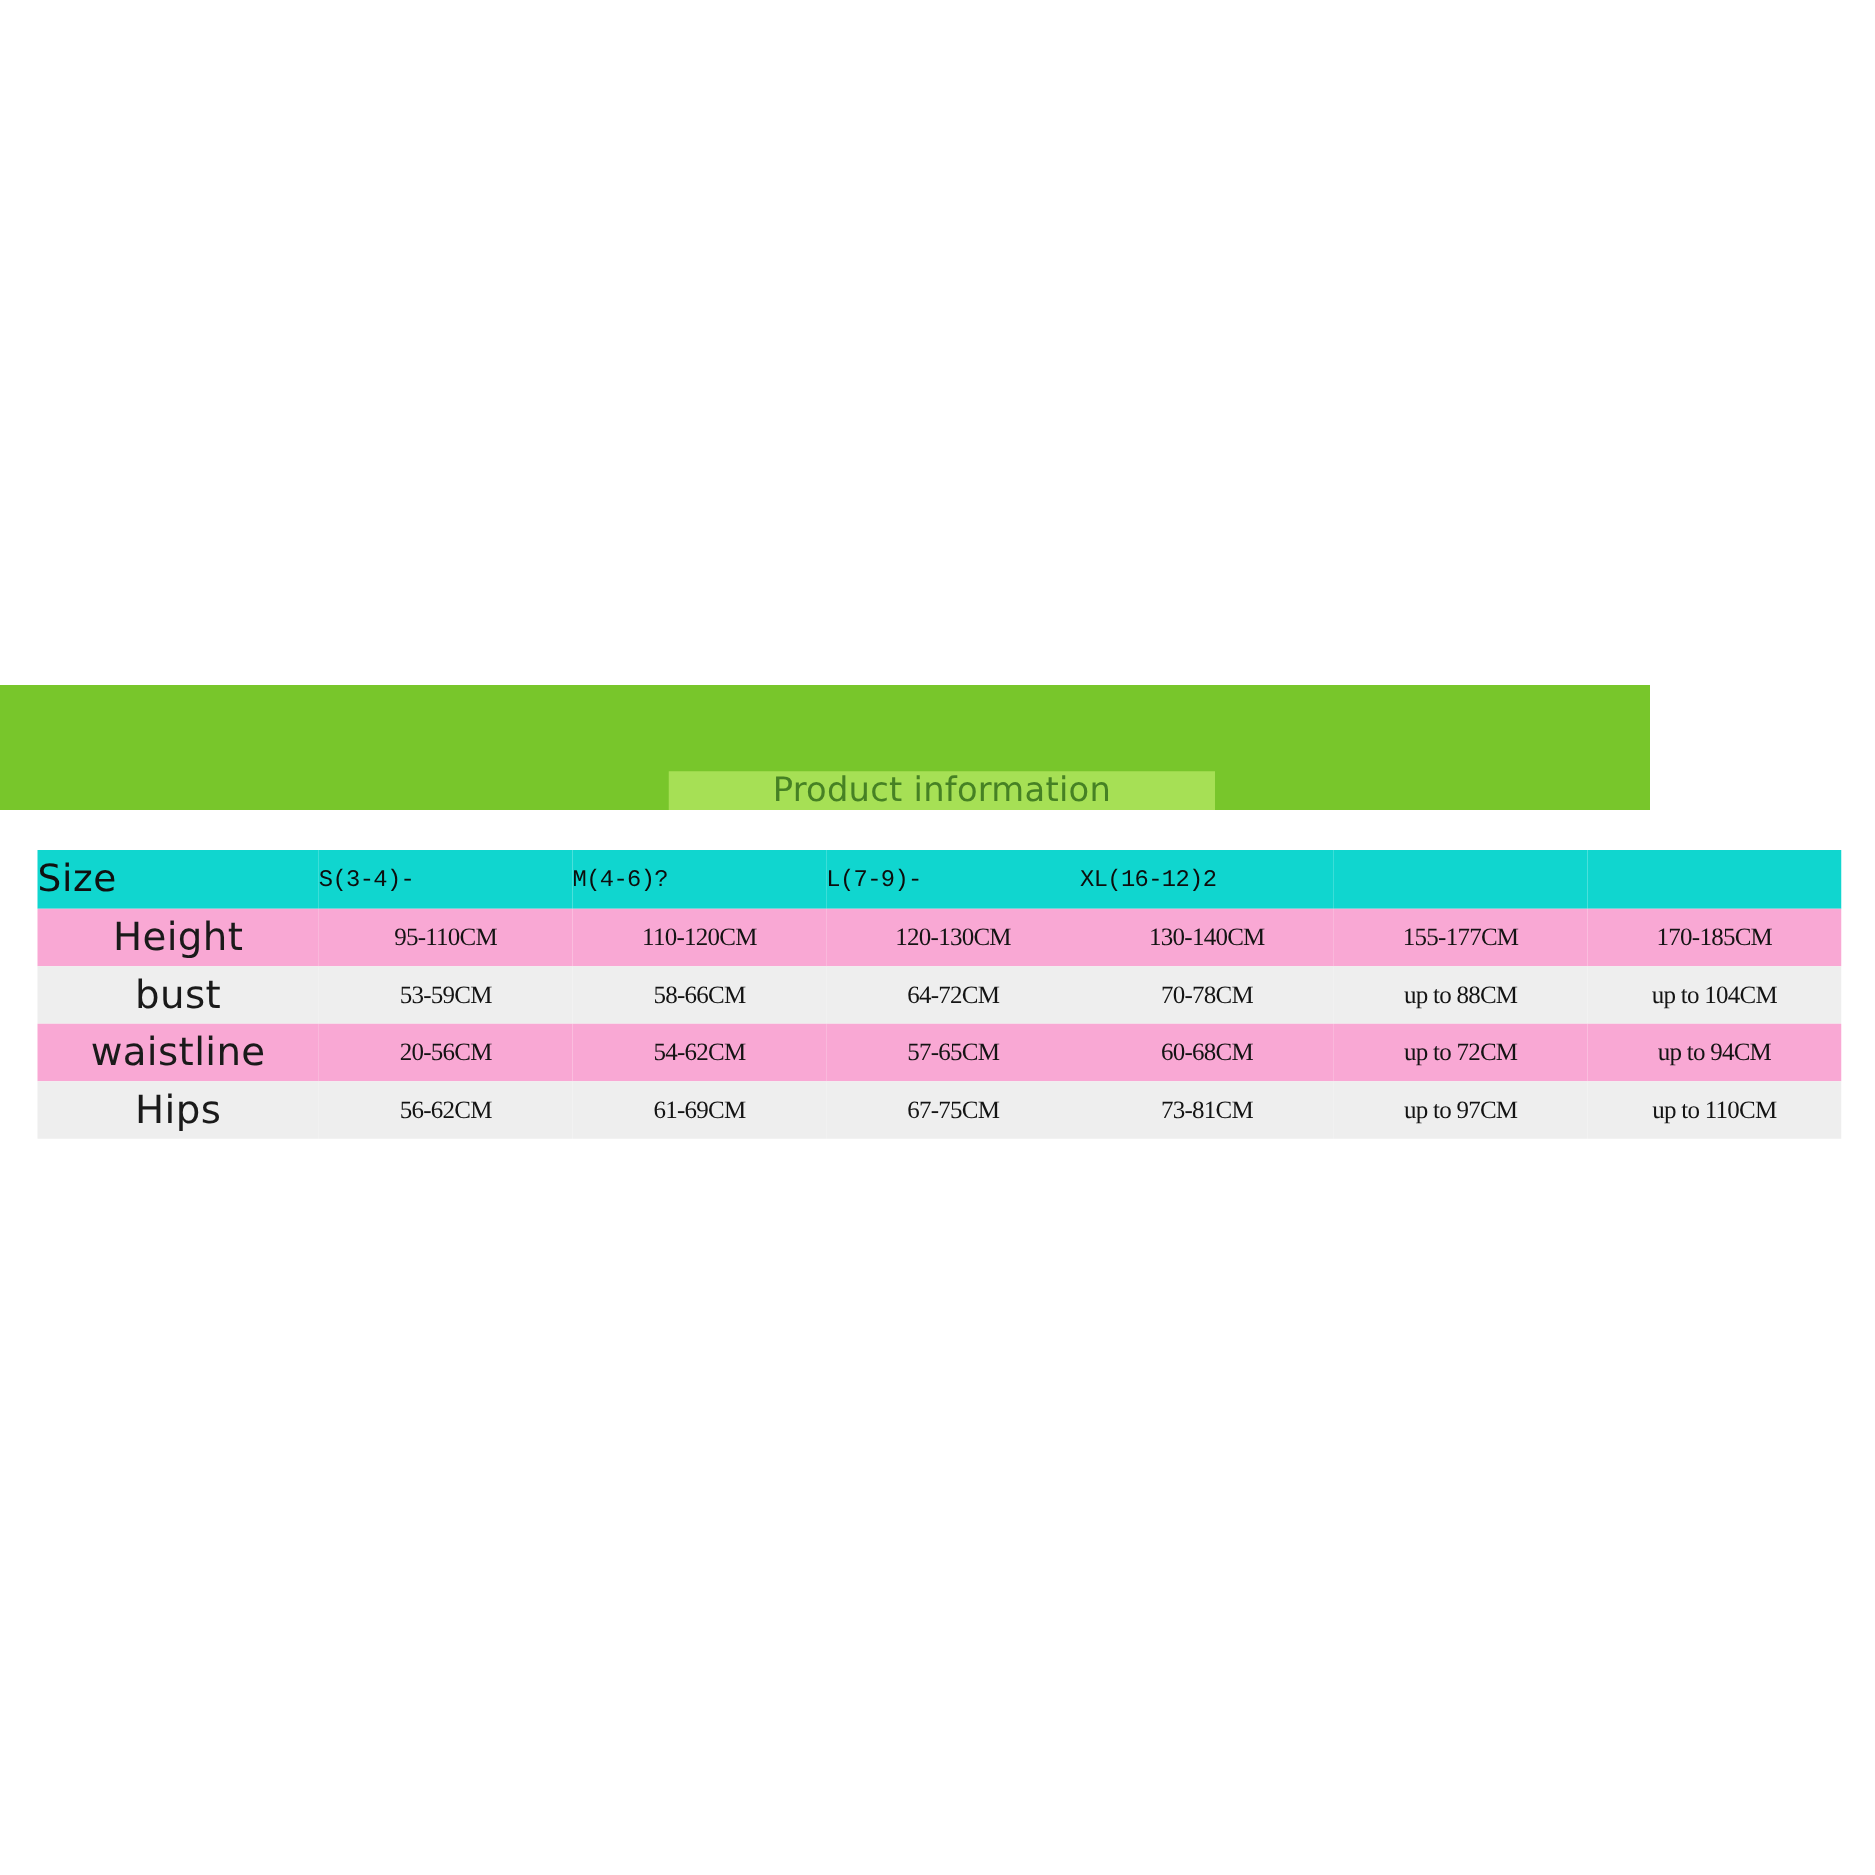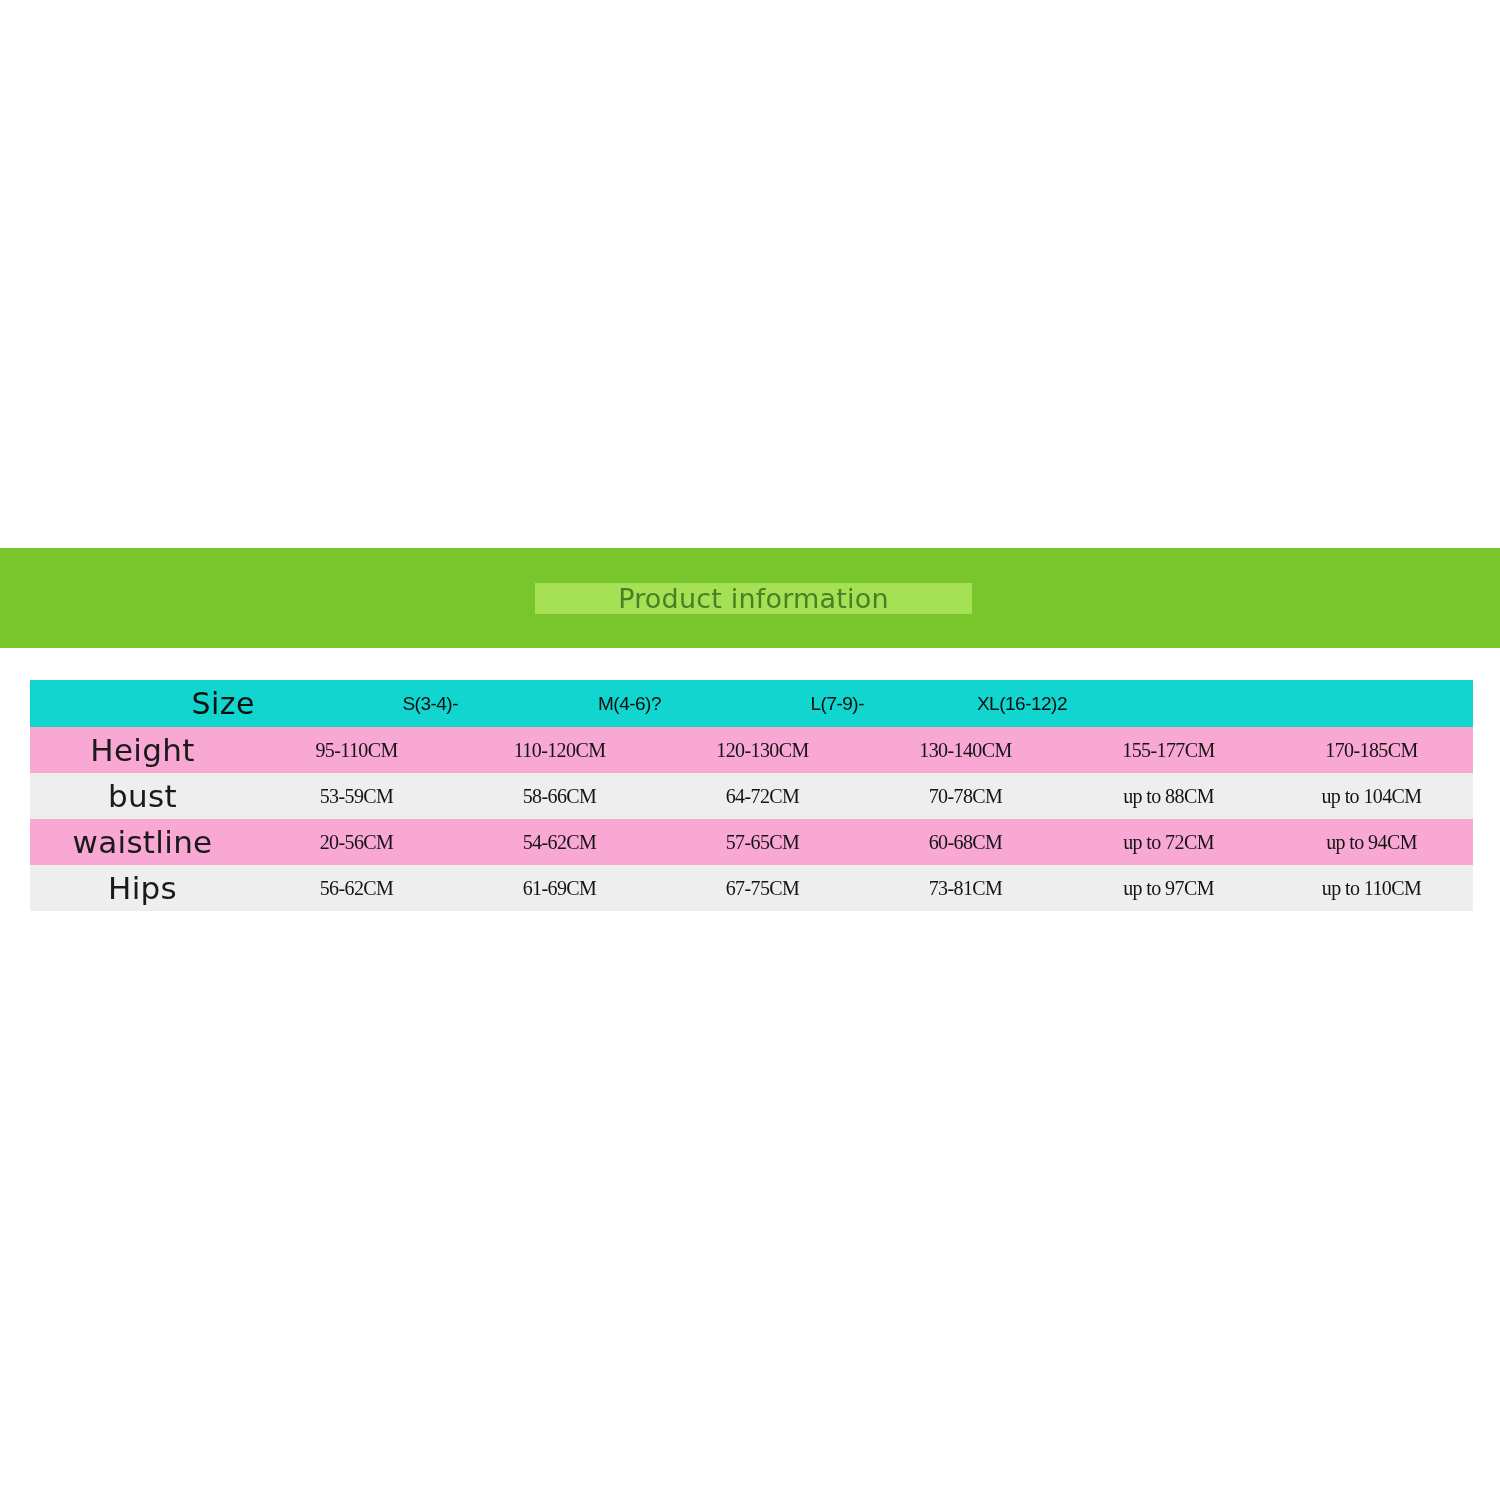--- a/index.html
+++ b/index.html
@@ -19,25 +19,25 @@
     width: 1500px;
     height: 1500px;
     background: #ffffff;
   }
 
   
   .banner {
     position: absolute;
     left: 0;
     top: 548px;
-    width: 1500px;
+    width: 1320px;
     height: 100px;
     background: #78c62b;
     display: flex;
-    align-items: center;
+    align-items: flex-end;
   }
   .banner-seg-left {
     width: 535px;
     background: #78c62b;
   }
   .banner-seg-mid {
     width: 437px;
     background: #a6e055;
     display: flex;
     align-items: center;
@@ -72,33 +72,33 @@
 
   table.size-table col.c-label { width: 225px; }
   table.size-table col.c-data  { width: 203px; }
 
   thead tr.head-row {
     background: #10d6cf;
     height: 47px;
   }
   thead th {
     padding: 0;
-    text-align: right;
+    text-align: left;
     vertical-align: middle;
     font-weight: normal;
     margin-top: 22px;
   }
   th.row-head-label {
     font-family: "DejaVu Sans", sans-serif;
     font-size: 30px;
     color: #101010;
     letter-spacing: 0.5px;
   }
   th.col-head {
-    font-family: Liberation Sans, sans-serif;
+    font-family: Liberation Mono, monospace;
     font-size: 19px;
     color: #0d0d0d;
     letter-spacing: -0.5px;
   }
 
   tbody tr {
     height: 46px;
   }
   tbody tr.stripe {
     background: #eeeeee;

